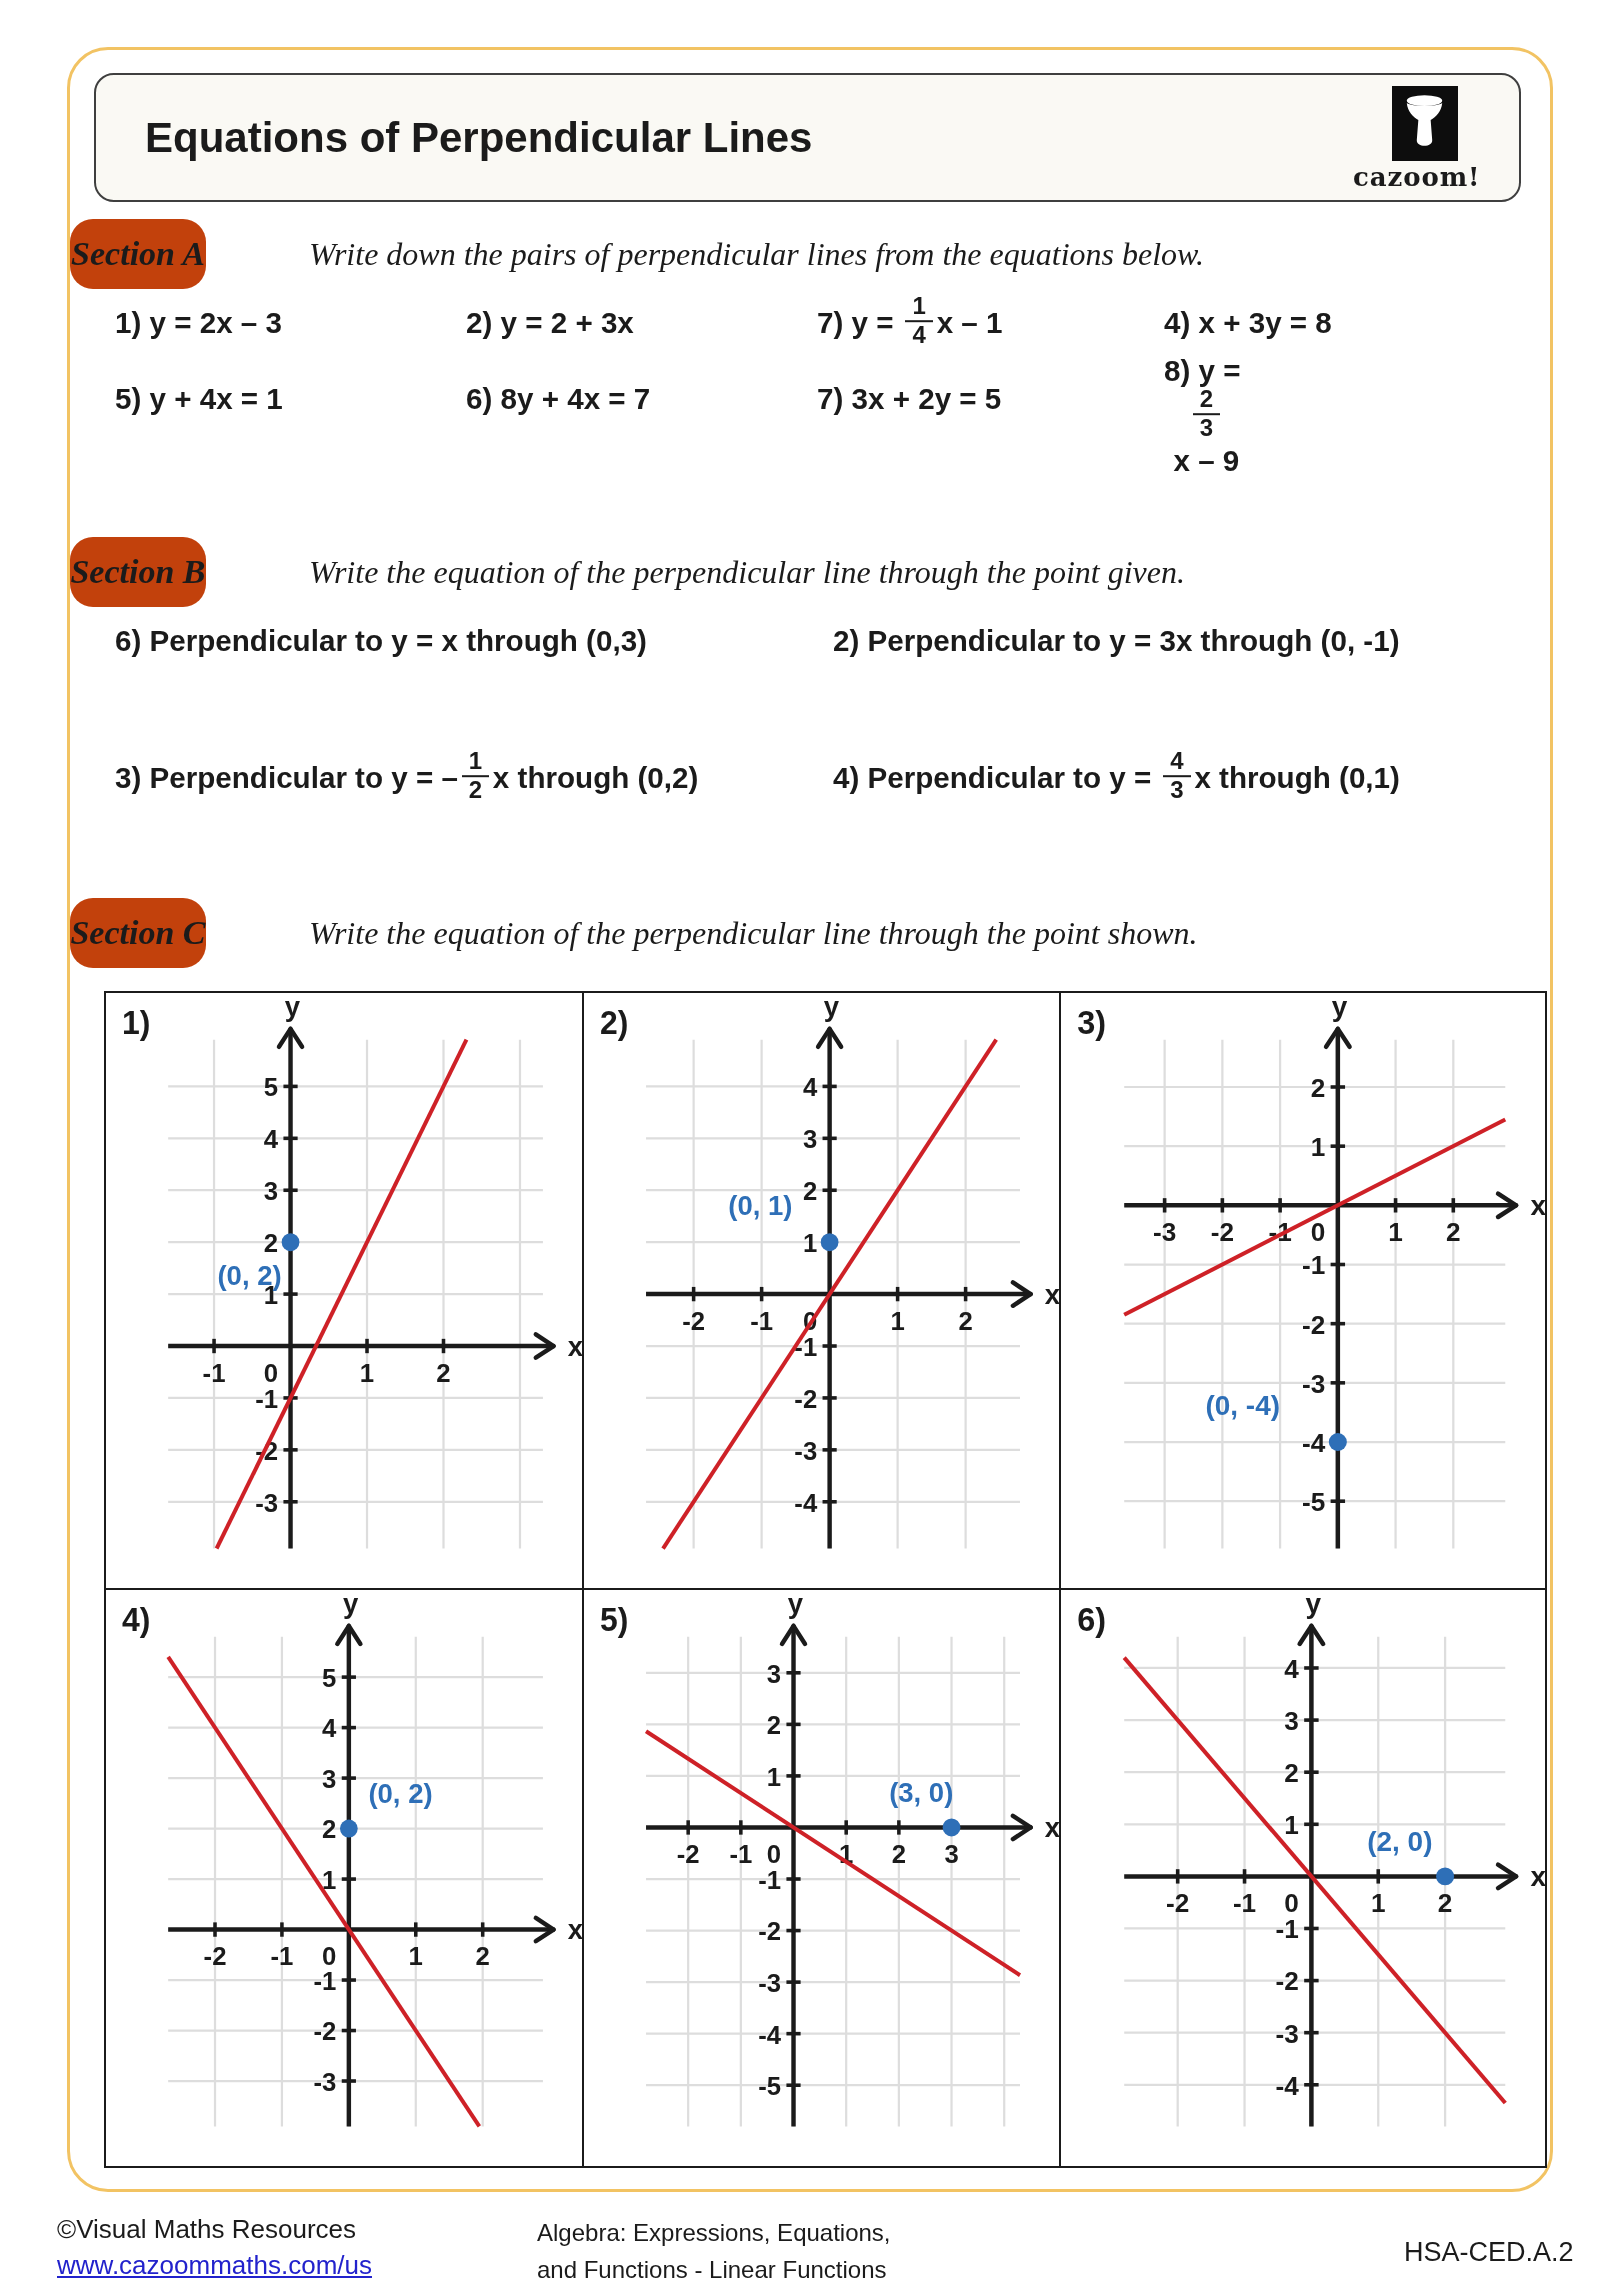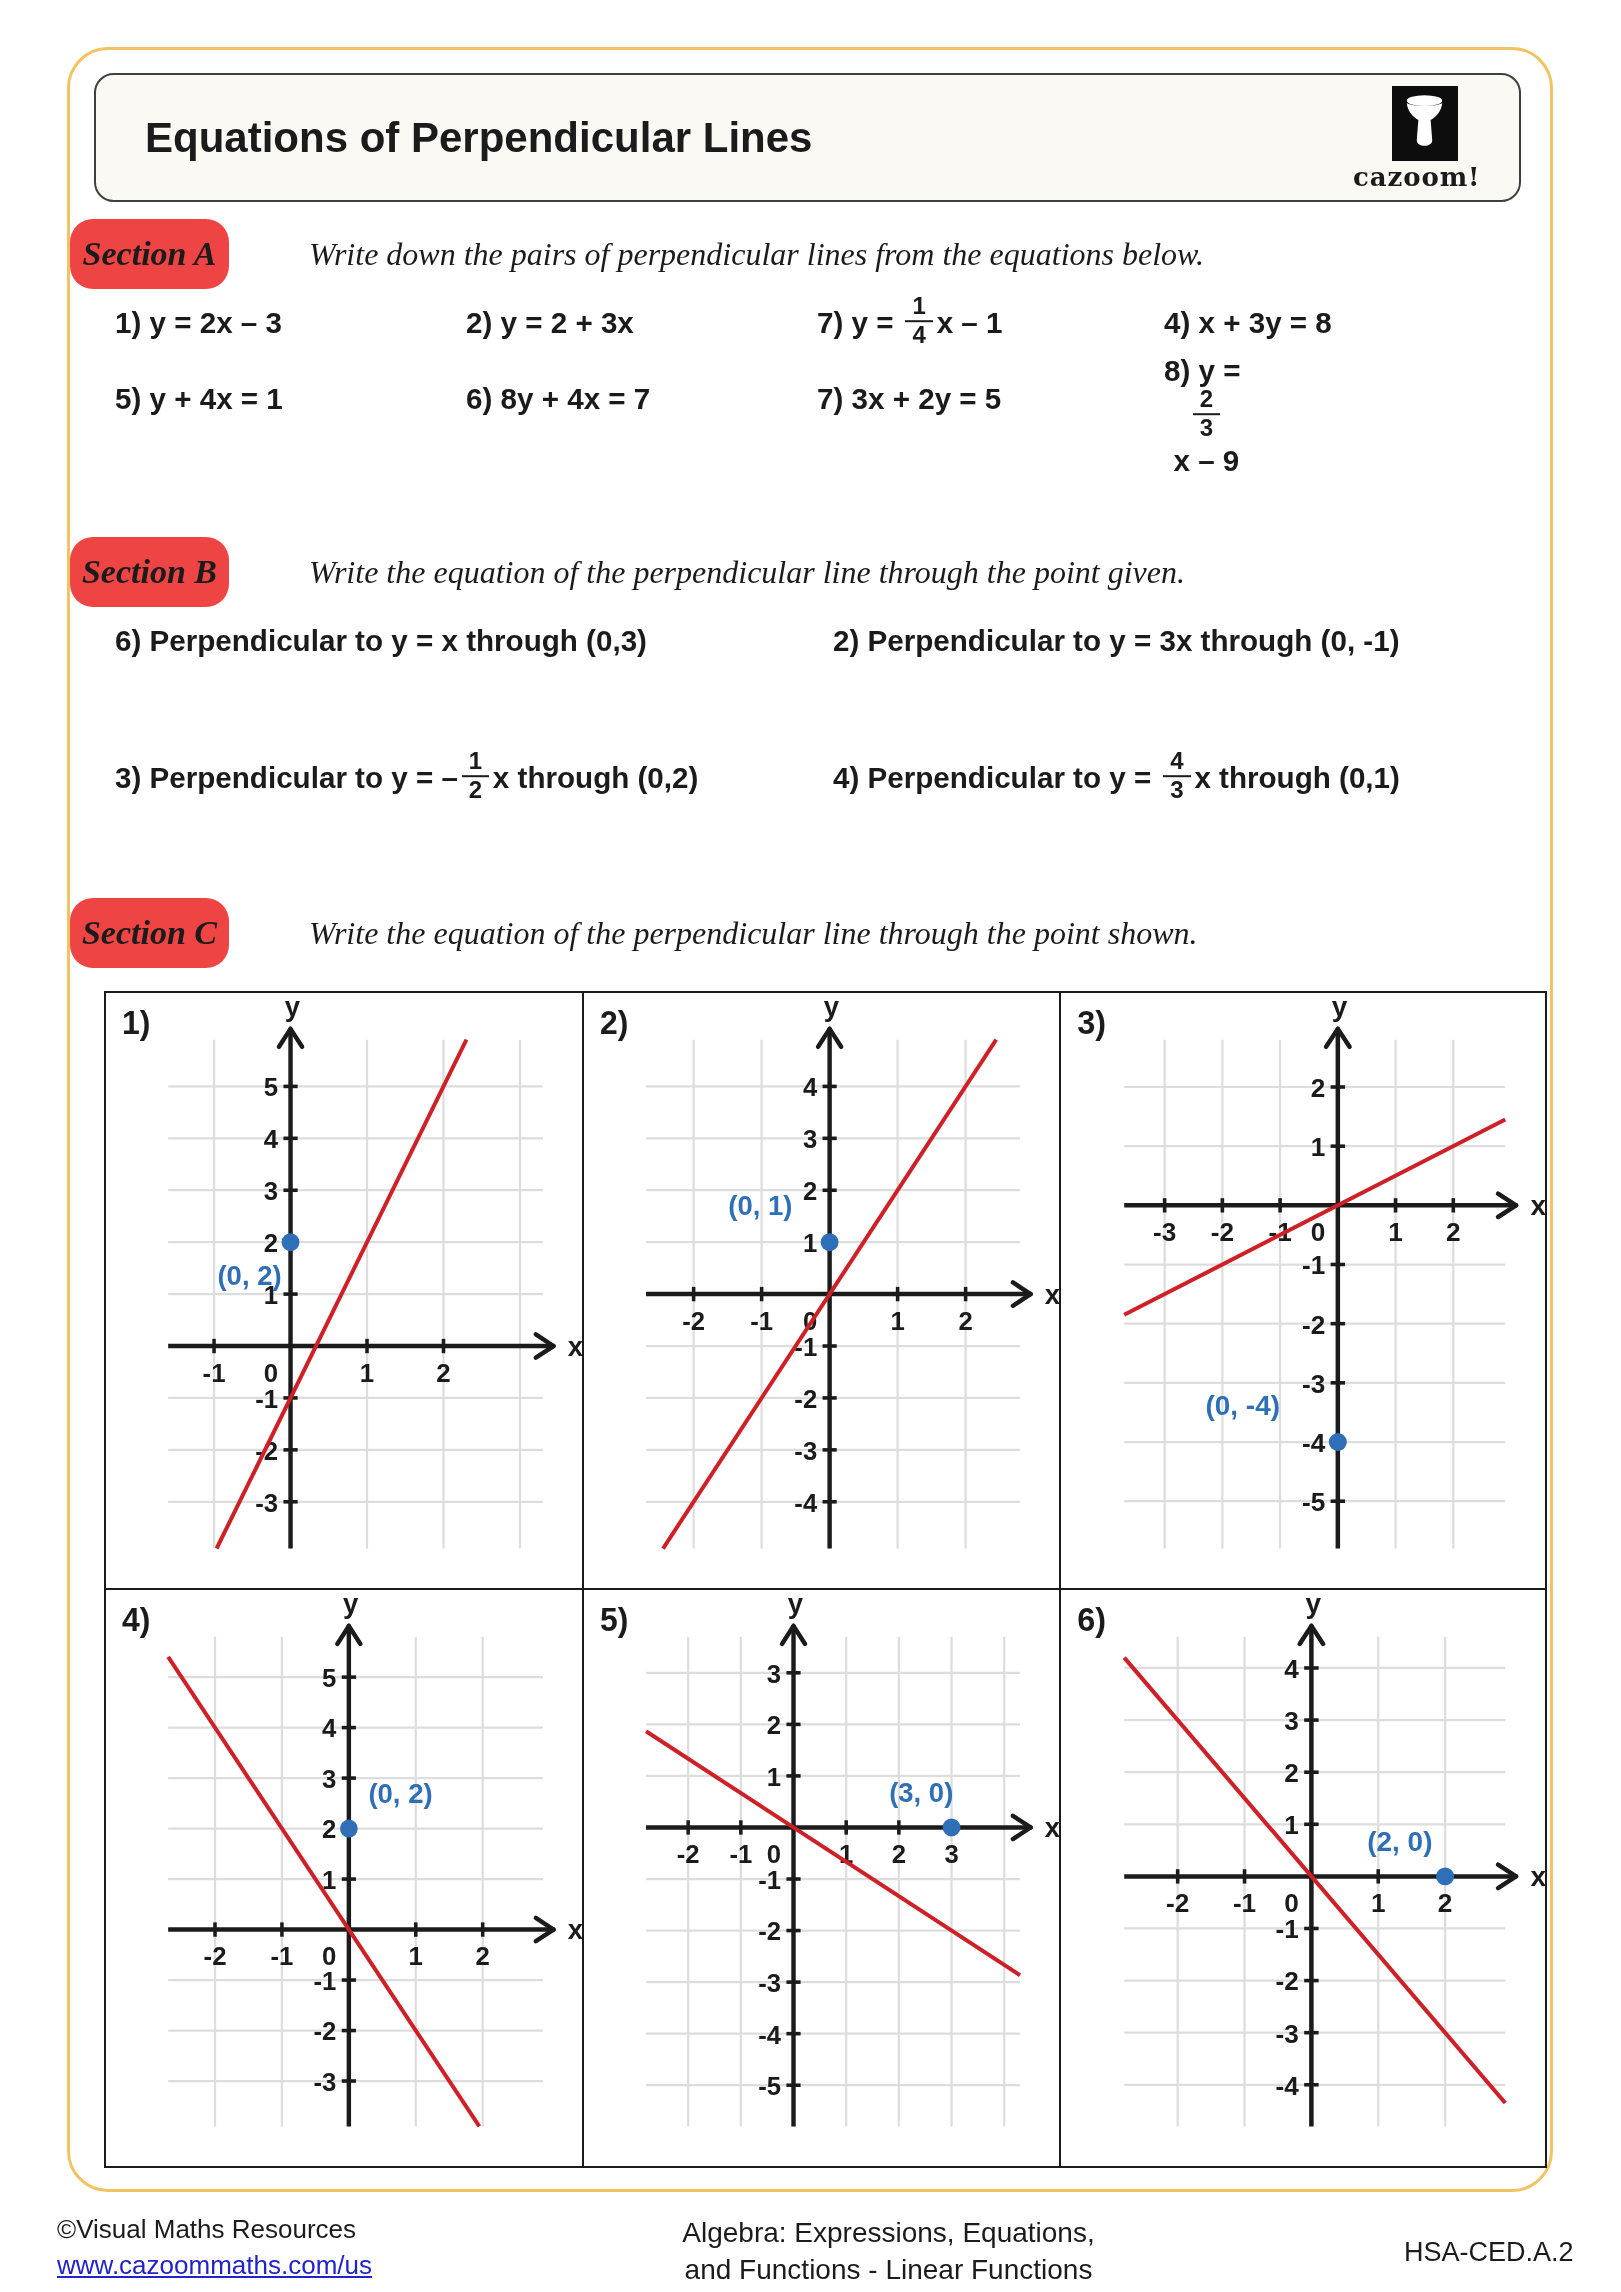--- a/index.html
+++ b/index.html
@@ -12,21 +12,21 @@
   .title-box{position:absolute;left:94px;top:73px;width:1423px;height:125px;
         background:#FAF9F4;border:2.7px solid #3F3F3F;border-radius:19.7px;
         display:flex;align-items:center}
   .title-box h1{margin:0 0 0 49px;font-size:42px;font-weight:bold;color:#1B1B1B}
 
   .logo{position:absolute;right:23px;top:10.7px;width:143px;}
   .logo-square{width:66px;height:75px;background:#0d0d0d;margin:0 auto;display:flex;align-items:center;justify-content:center}
   .logo-square svg{width:57px;height:66px;display:block}
   .logo-text{font-family:"DejaVu Serif",serif;font-weight:bold;font-size:26px;margin-top:0.9px;letter-spacing:0.9px}
 
-  .sec-label{position:absolute;left:70px;width:159px;height:70px;background:#ef4444;
+  .sec-label{position:absolute;left:70px;width:136px;height:70px;background:#c2410c;
         border-radius:23px;display:flex;align-items:center;justify-content:center;
         font-family:"Liberation Serif",serif;font-style:italic;font-weight:bold;font-size:34px}
   #label-a{top:219px}#label-b{top:537px}#label-c{top:898px}
   .sec-instr{position:absolute;left:309px;height:70px;display:flex;align-items:center;
         font-family:"Liberation Serif",serif;font-style:italic;font-size:32px}
   #instr-a{top:219px}#instr-b{top:537px}#instr-c{top:898px}
 
   .eq-layer{position:absolute;inset:0}
   .eq{position:absolute;height:90px;display:flex;align-items:center;
       font-weight:bold;font-size:29.6px;white-space:pre}
@@ -40,22 +40,22 @@
       grid-template-rows:597px 576px;background:#fff}
   .gcell{position:relative}
   .gcell.br{border-right:2.7px solid #1B1B1B}
   .gcell.bb{border-bottom:2.7px solid #1B1B1B}
   .gcell svg{display:block;width:100%;height:100%}
   .gcell svg text{font-family:"Liberation Sans",sans-serif;font-weight:bold}
 
   .f-copy{position:absolute;left:57px;top:2214px;font-size:26px}
   .f-link{position:absolute;left:57px;top:2250px;font-size:26px;color:#2222CC;
       text-decoration:underline;cursor:pointer}
-  .f-topic{position:absolute;left:548px;top:2214px;width:681px;text-align:center;
-      font-size:28px;line-height:37px}
+  .f-topic{position:absolute;left:537px;top:2214px;width:681px;text-align:left;
+      font-size:24px;line-height:37px}
   .f-std{position:absolute;left:1404px;top:2237px;font-size:27px}
 </style>
 </head>
 <body>
 
 <div class="page">
 
   <div class="outer-frame"></div>
 
   <div class="title-box">

